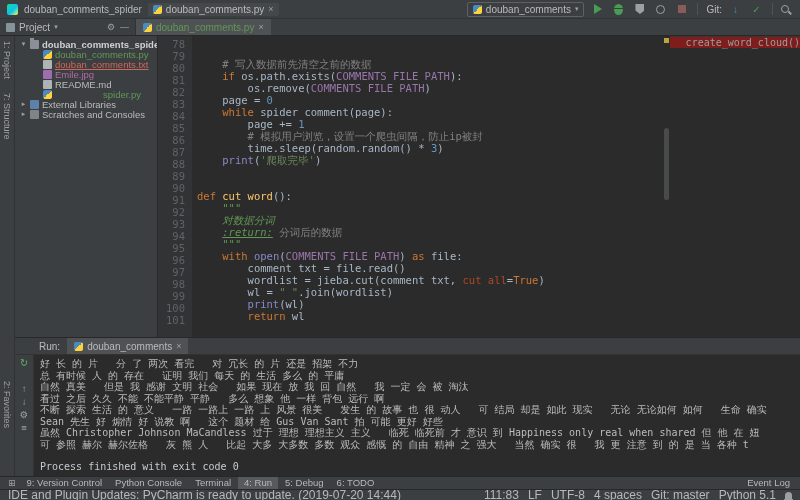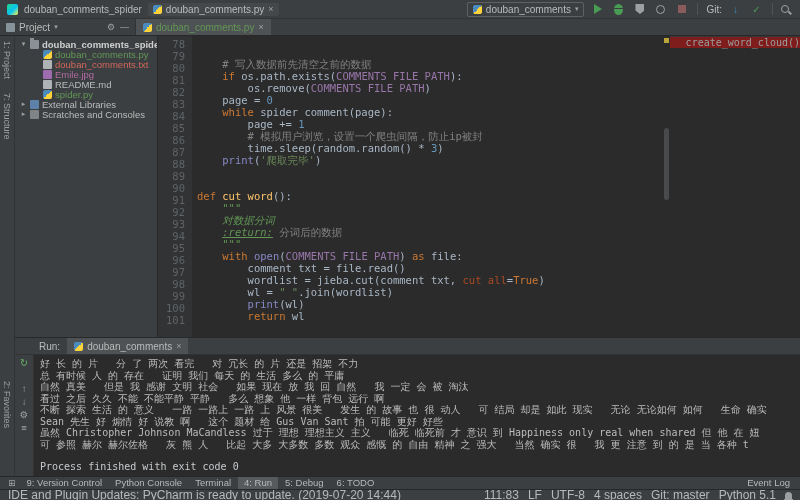--- a/index.html
+++ b/index.html
@@ -175,36 +175,36 @@
               <span style="color: rgb(208, 208, 208); font-weight: bold;">douban_comments_spider</span>
             </div>
             <div class="tree-row" style="padding-left: 18px;">
               <span class="arrow"></span>
               <span class="ficon ficon-python"></span>
               <span style="color: rgb(98, 151, 85);">douban_comments.py</span>
             </div>
             <div class="tree-row" style="padding-left: 18px;">
               <span class="arrow"></span>
               <span class="ficon ficon-text"></span>
-              <span style="color: rgb(209, 103, 90);">douban_comments.txt</span>
+              <span style="color: rgb(209, 103, 90); text-decoration: underline;">douban_comments.txt</span>
             </div>
             <div class="tree-row" style="padding-left: 18px;">
               <span class="arrow"></span>
               <span class="ficon ficon-image"></span>
               <span style="color: rgb(178, 107, 162);">Emile.jpg</span>
             </div>
             <div class="tree-row" style="padding-left: 18px;">
               <span class="arrow"></span>
               <span class="ficon ficon-text"></span>
               <span style="color: rgb(187, 187, 187);">README.md</span>
             </div>
             <div class="tree-row" style="padding-left: 18px;">
               <span class="arrow"></span>
               <span class="ficon ficon-python"></span>
-              <span style="color: rgb(98, 151, 85);">spider.py</span>
+              <span style="color: rgb(98, 151, 85); margin-left: 48px;">spider.py</span>
             </div>
             <div class="tree-row" style="padding-left: 5px;">
               <span class="arrow">▸</span>
               <span class="ficon ficon-library"></span>
               <span style="color: rgb(187, 187, 187);">External Libraries</span>
             </div>
             <div class="tree-row" style="padding-left: 5px;">
               <span class="arrow">▸</span>
               <span class="ficon ficon-scratch"></span>
               <span style="color: rgb(187, 187, 187);">Scratches and Consoles</span>

